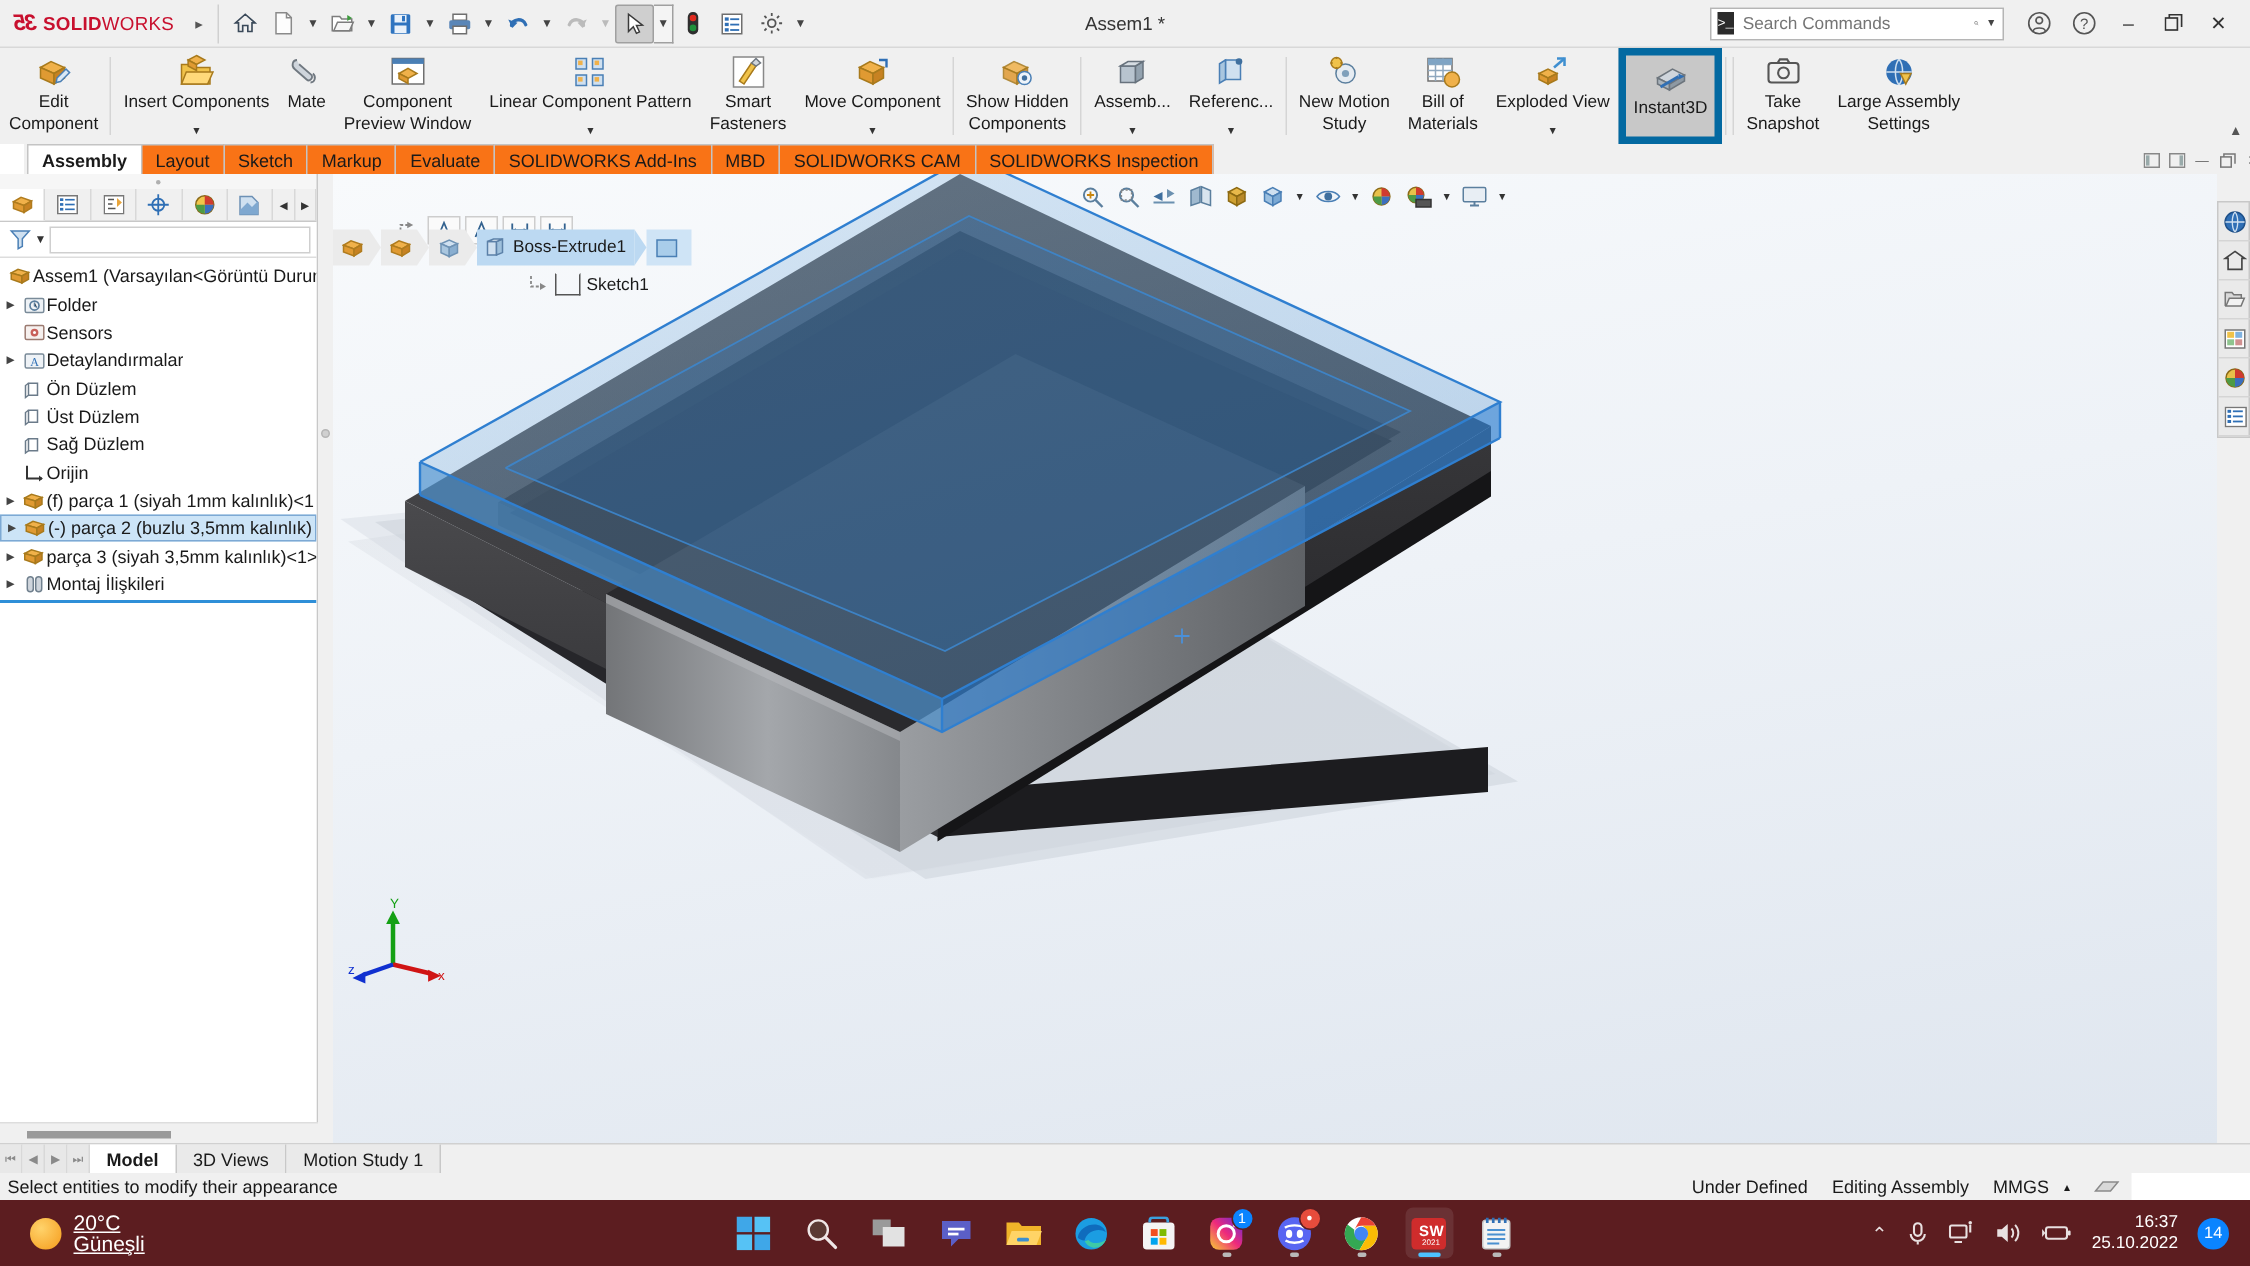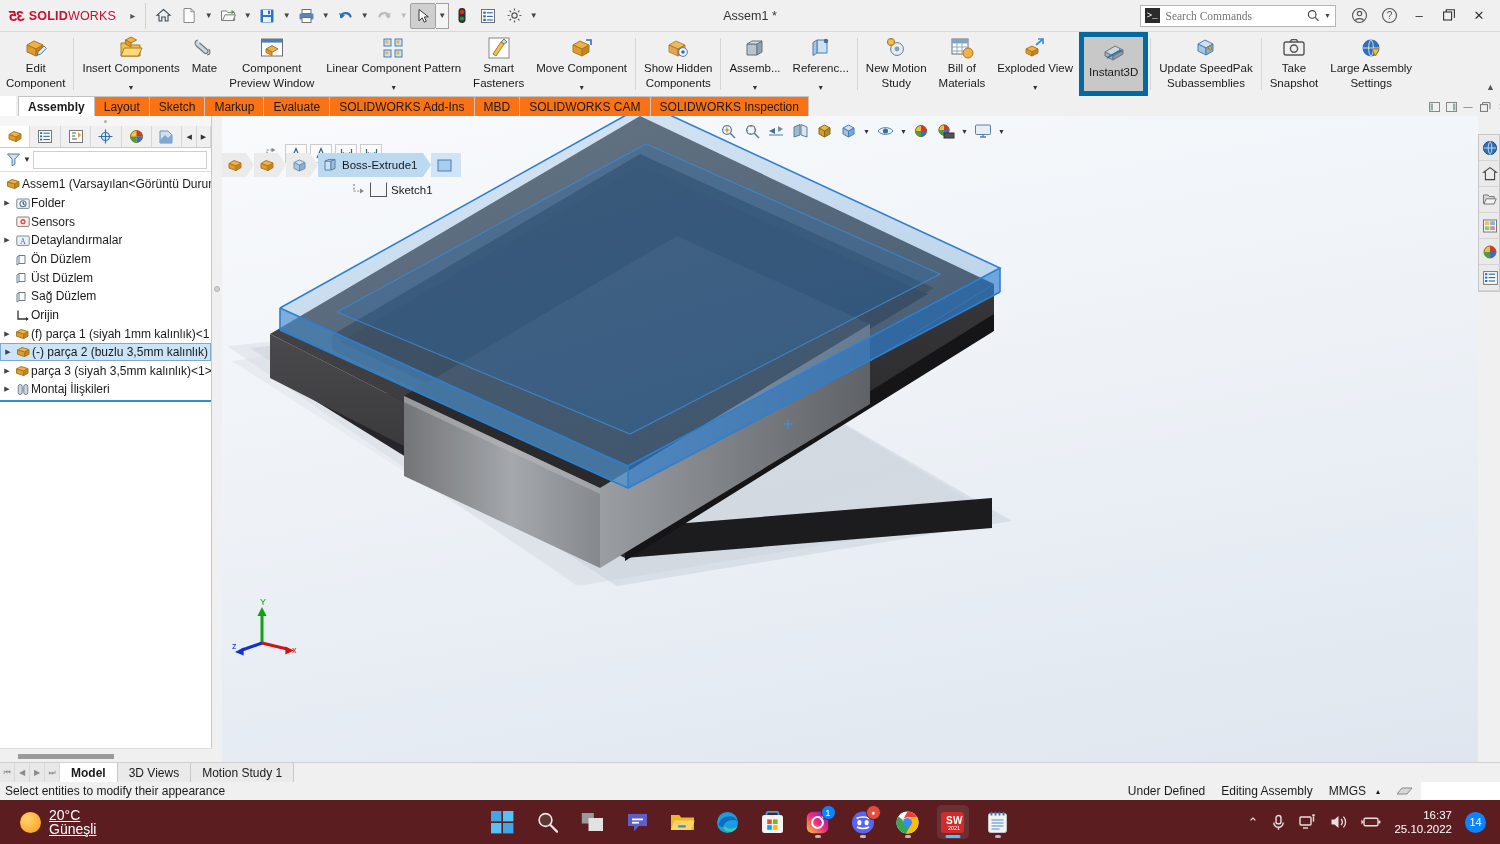--- a/index.html
+++ b/index.html
@@ -38,21 +38,21 @@
   .search-box {
     width: 196px; height: 22px; background: #fff; border: 1px solid #b5b5b5;
     display: flex; align-items: center; padding: 0 4px; margin-right: 8px;
   }
   .search-box .sicon {
     width: 15px; height: 15px; background: #2b2b2b; color: #fff; font-size: 9px;
     display: flex; align-items: center; justify-content: center; font-family: "Liberation Mono", monospace;
   }
   .search-box input {
     flex: 1; border: none; outline: none; font-size: 11.5px; color: #666;
-    font-family: Liberation Serif, serif; padding-left: 6px; background: transparent;
+    font-family: Liberation Sans, sans-serif; padding-left: 6px; background: transparent;
   }
   .wbtn { width: 30px; height: 26px; display: flex; align-items: center; justify-content: center; font-size: 13px; color: #333; }
 
   
   .ribbon {
     position: absolute; top: 32px; left: 0; width: 1500px; height: 64px;
     background: #f0f0f0; display: flex; align-items: stretch;
   }
   .rb-item {
     display: flex; flex-direction: column; align-items: center; justify-content: flex-start;
@@ -489,32 +489,20 @@
               <path d="M3 12 L13 6 L21 10 L11 16z" fill="#cfd5dc" stroke="#6d757d"></path>
               <path d="M3 12 v4 l8 4 v-4z" fill="#a8b2bb" stroke="#6d757d"></path>
               <path d="M11 16 v4 l10 -6 v-4z" fill="#8e99a3" stroke="#6d757d"></path>
               <path d="M5 18 L17 11" stroke="#2f6fb5" stroke-width="1.8"></path>
               <path d="M17 9 l4 2 -4 2z" fill="#2f6fb5"></path>
             </svg>
           </span>
           <div class="rb-label">Instant3D</div>
         </div>
         <div class="rb-sepline"></div>
-        <div class="rb-item">
-          <span>
-            <svg width="24" height="24" viewBox="0 0 24 24">
-              <path d="M4 8 L11 4 L19 8 L12 12z" fill="#cfe0f0" stroke="#4a7fb5"></path>
-              <path d="M4 8 v7 l8 4 v-7z" fill="#a9c6df" stroke="#4a7fb5"></path>
-              <path d="M12 12 v7 l7 -4 V8z" fill="#89aed0" stroke="#4a7fb5"></path>
-              <path d="M14 13 l4 0 -2 -4z" fill="#f0c24a" stroke="#a87a1c"></path>
-            </svg>
-          </span>
-          <div class="rb-label">Update SpeedPak</div>
-          <div class="rb-label">Subassemblies</div>
-        </div>
         <div class="rb-sepline"></div>
         <div class="rb-item">
           <span>
             <svg width="24" height="24" viewBox="0 0 24 24">
               <rect x="2" y="6" width="20" height="13" rx="2" fill="none" stroke="#555" stroke-width="1.4"></rect>
               <path d="M8 6 L9.6 3.6 h4.8 L16 6" fill="none" stroke="#555" stroke-width="1.4"></path>
               <circle cx="12" cy="12.6" r="3.6" fill="none" stroke="#555" stroke-width="1.4"></circle>
             </svg>
           </span>
           <div class="rb-label">Take</div>

